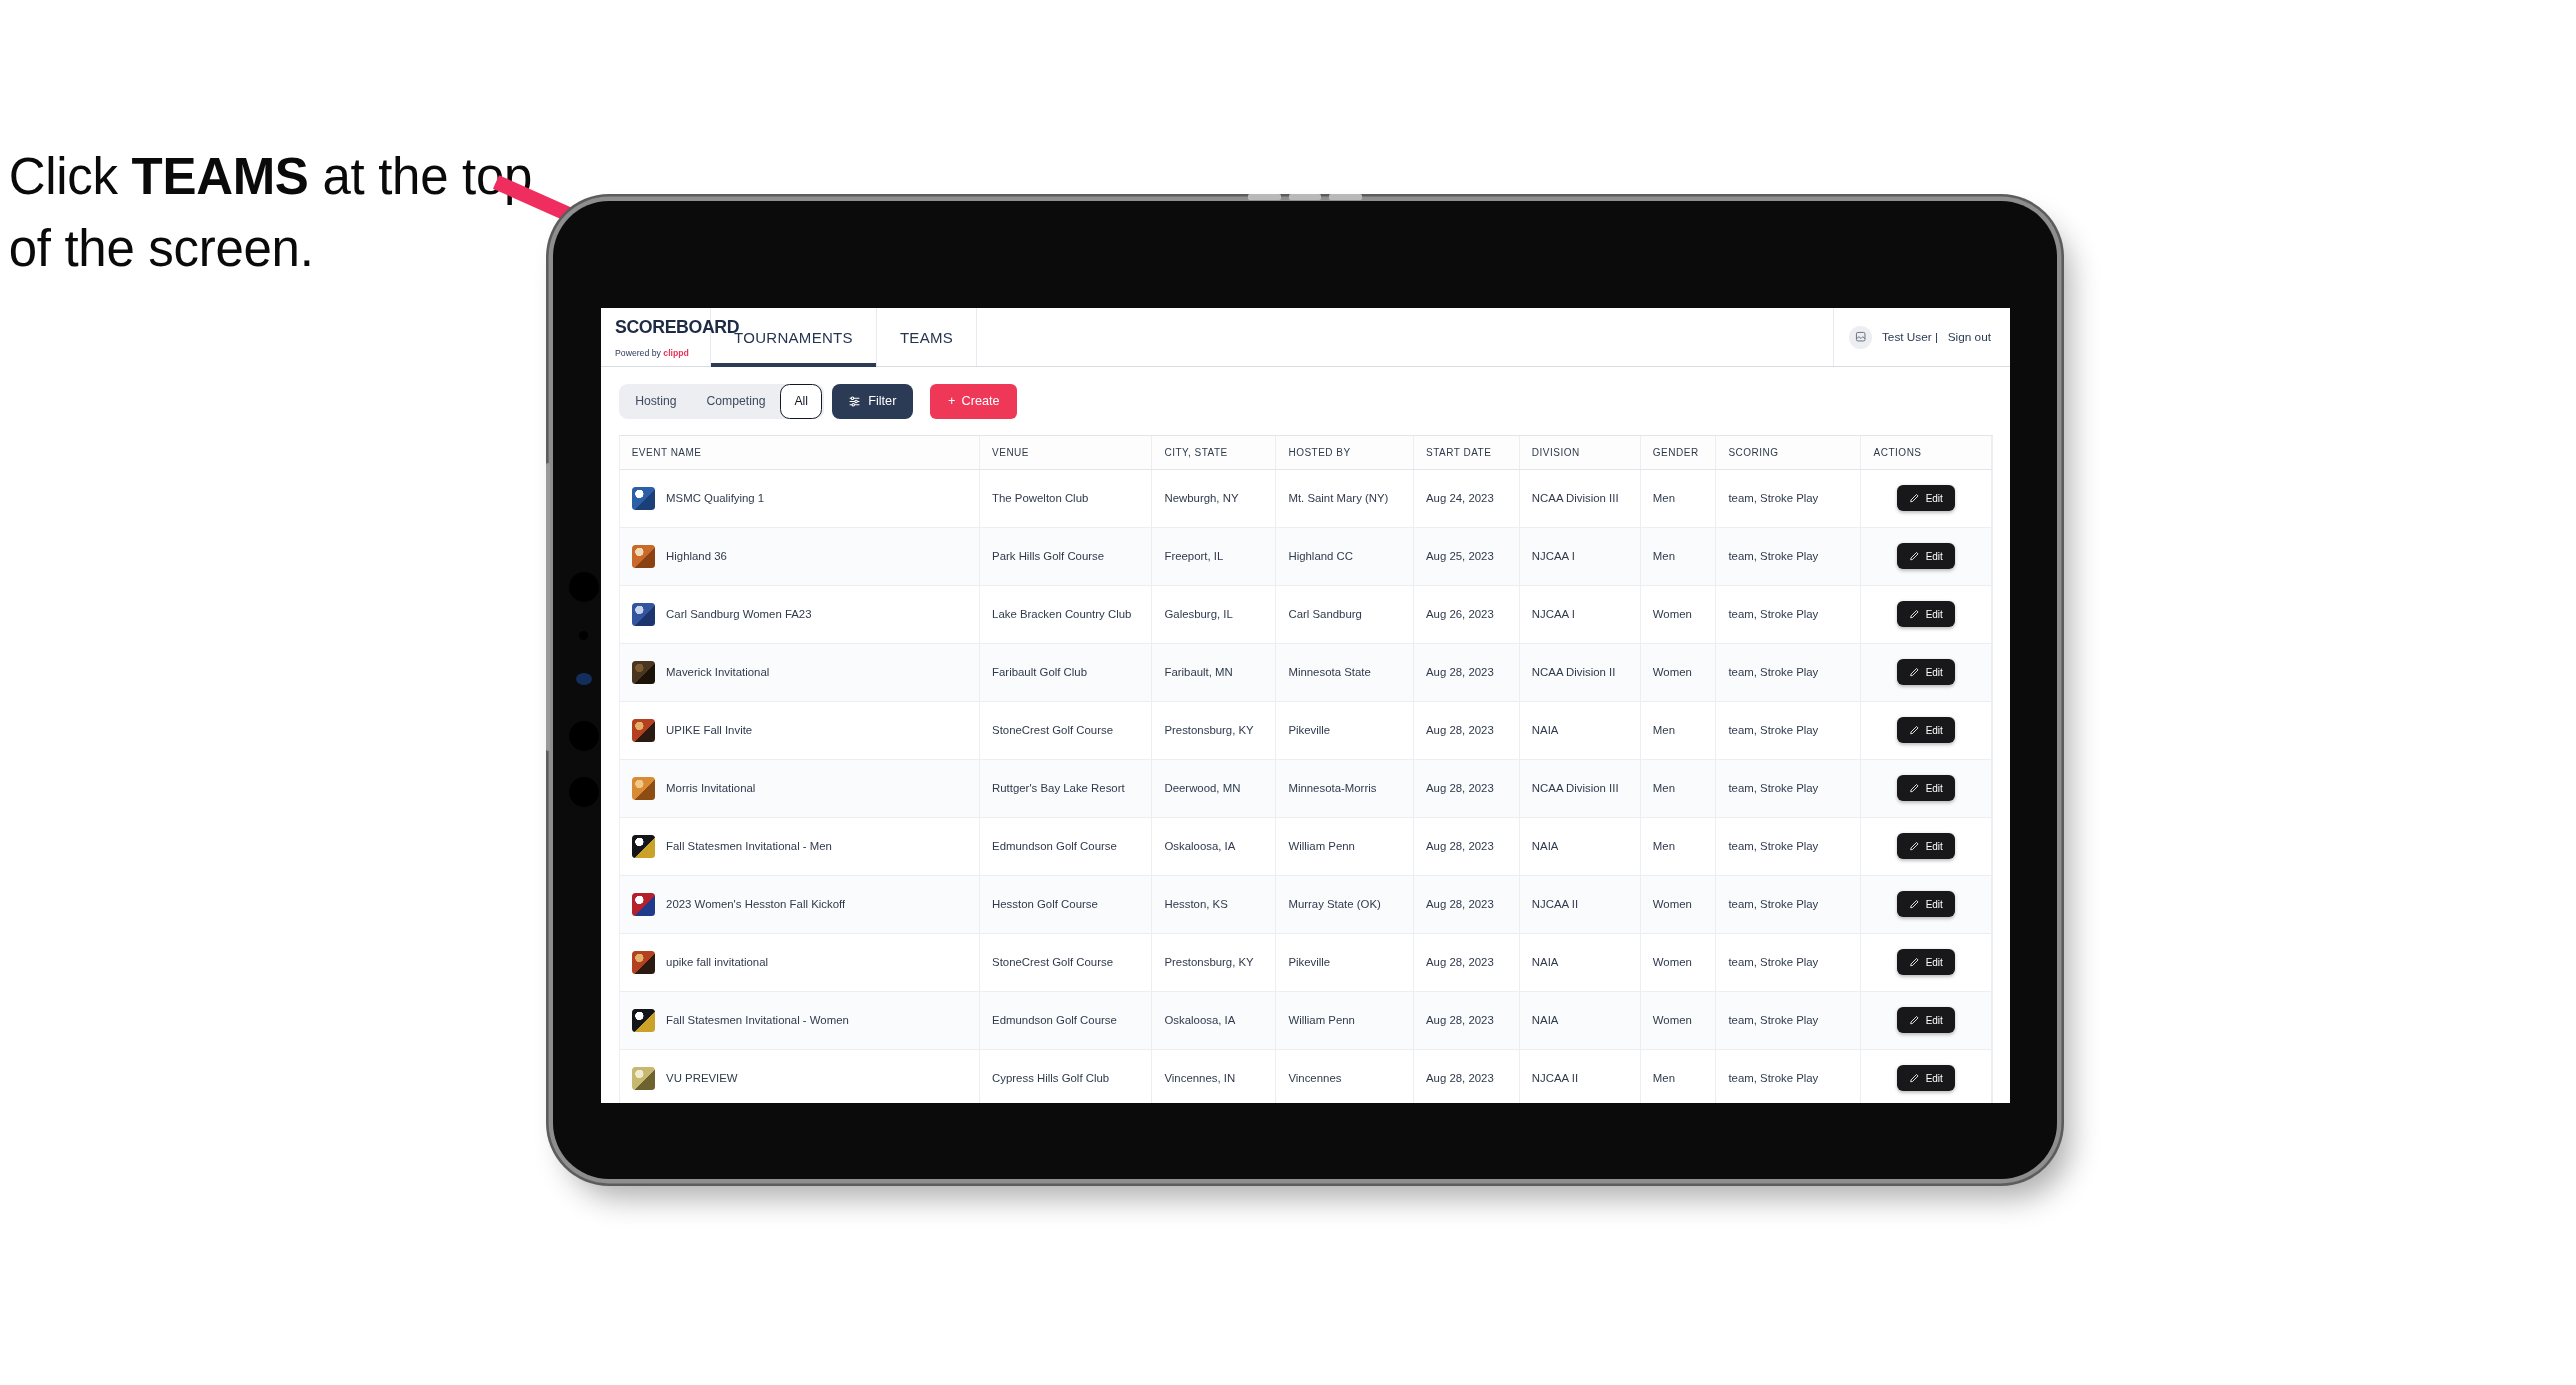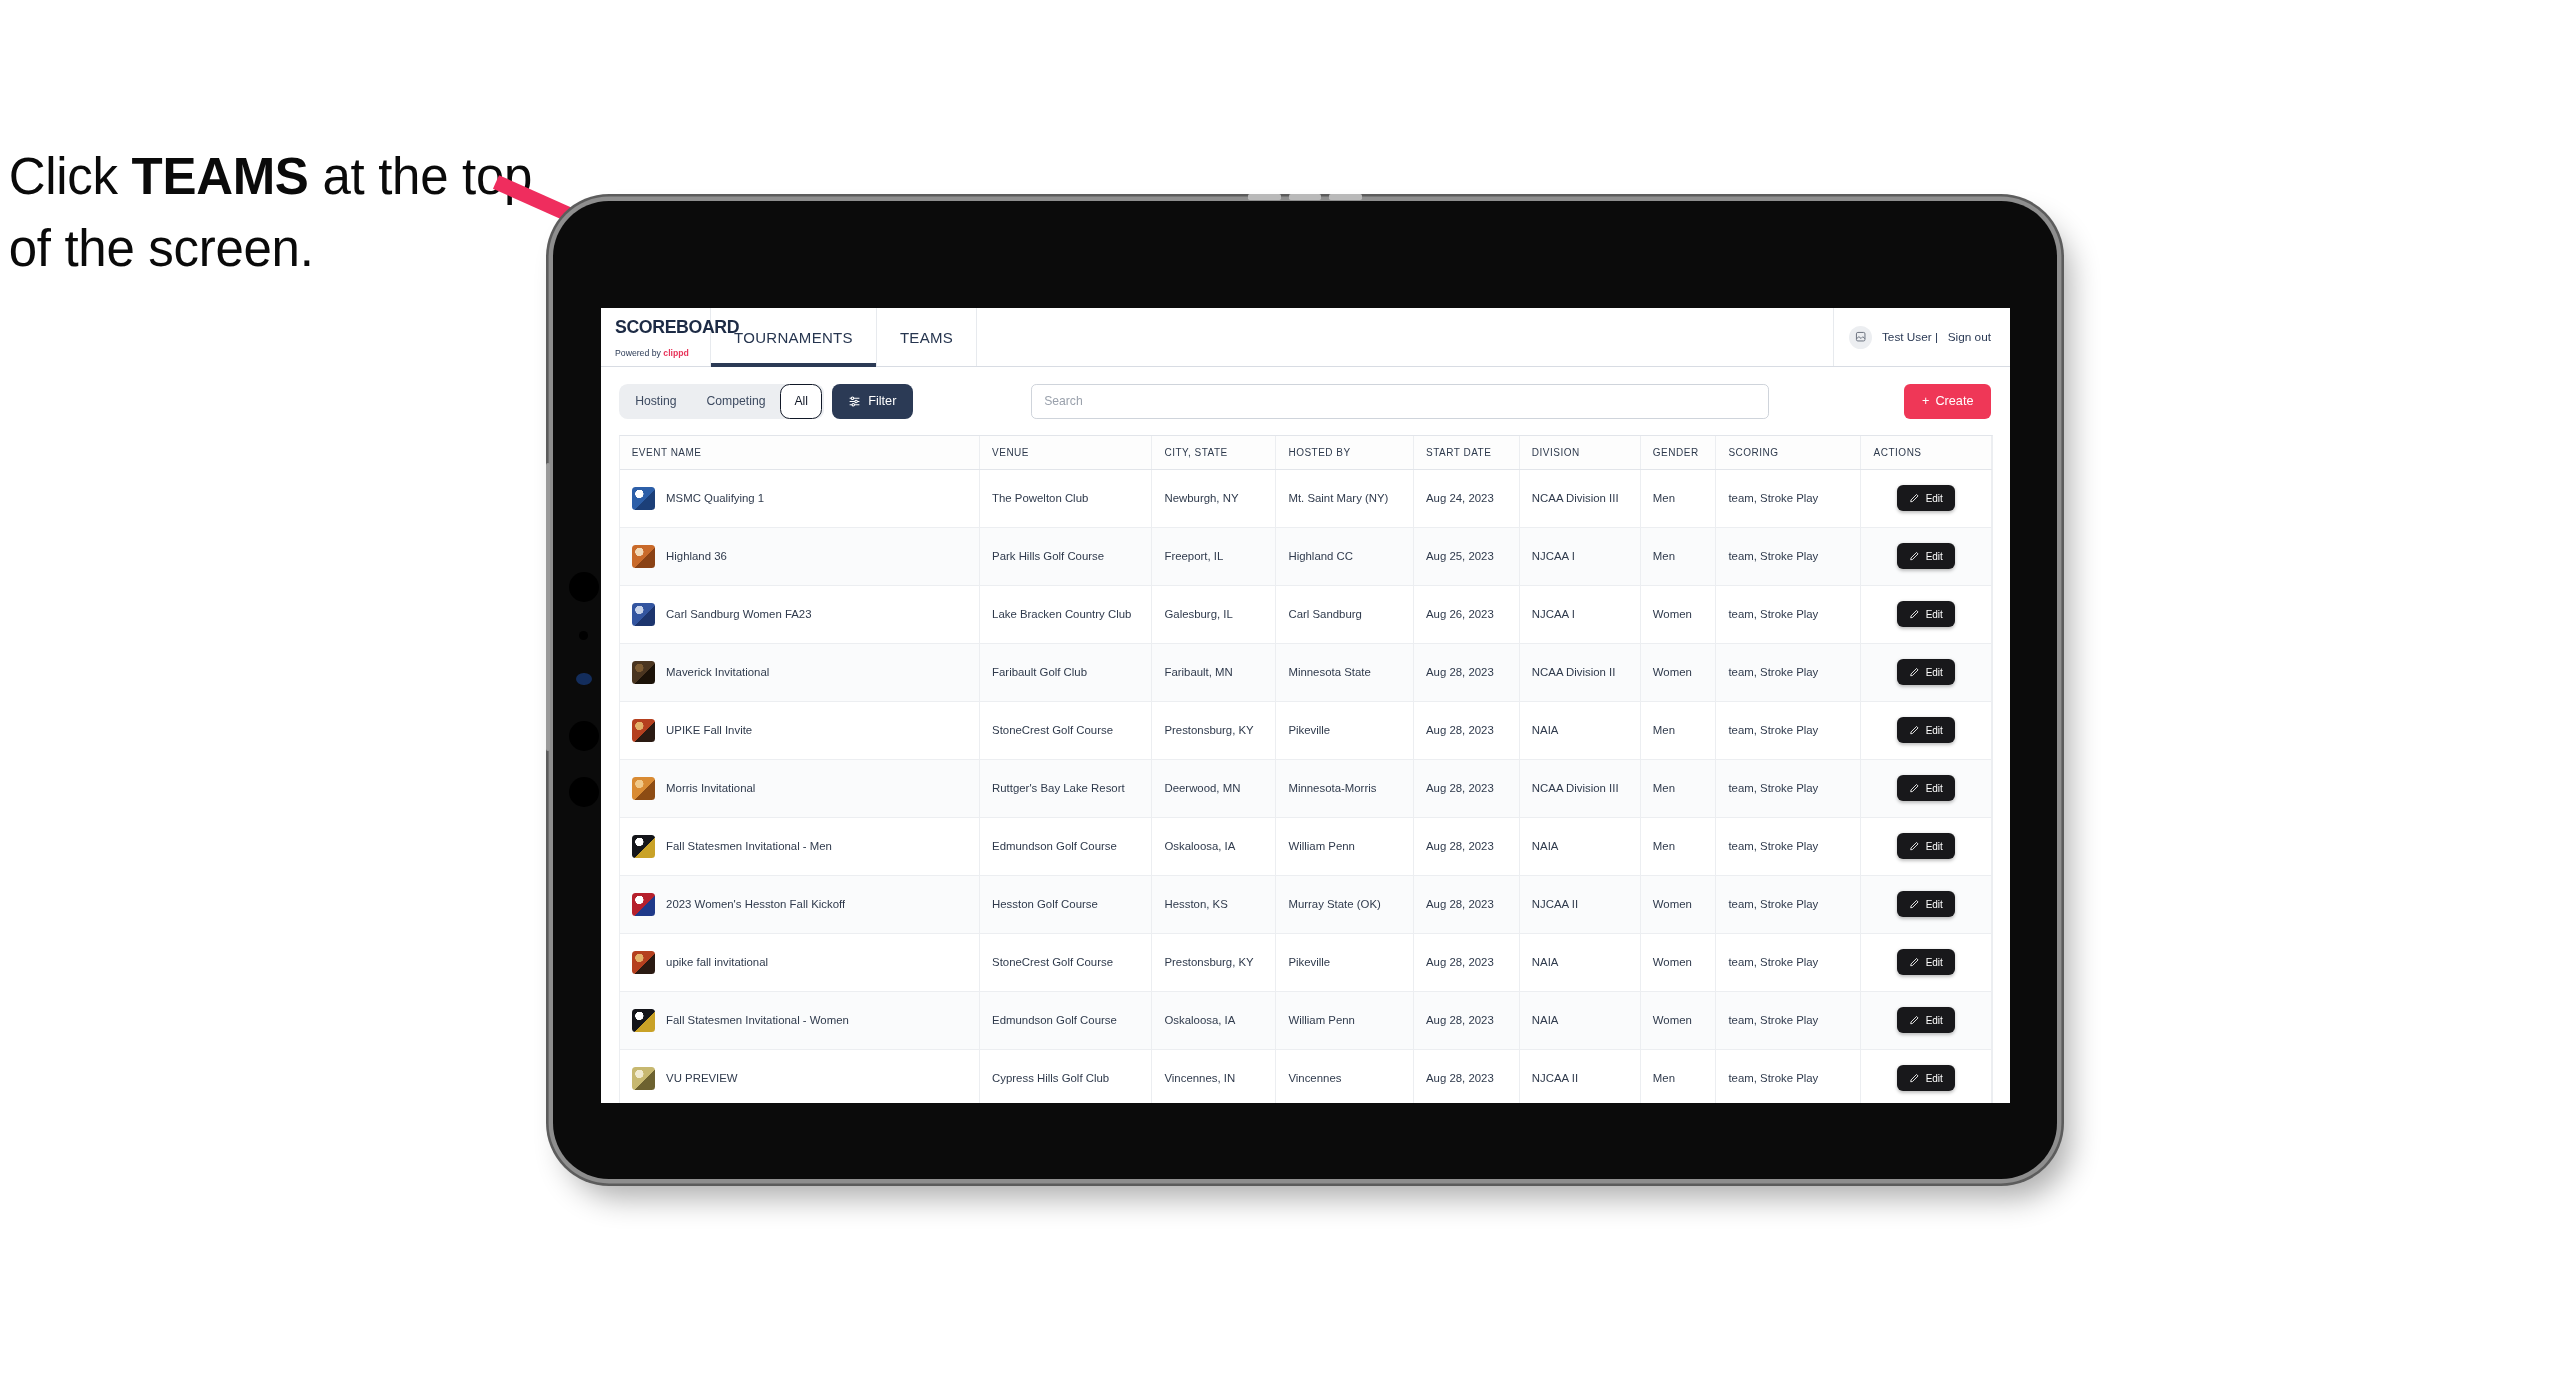--- a/index.html
+++ b/index.html
@@ -337,23 +337,20 @@
       <div id="filter-btn">
         <svg width="13" height="13" viewBox="0 0 16 16" stroke="#ffffff" stroke-width="1.3" fill="none">
           <path d="M2 4h12M2 8h12M2 12h12"></path>
           <circle cx="5.5" cy="4" r="1.5" fill="#2b3a55"></circle>
           <circle cx="10" cy="8" r="1.5" fill="#2b3a55"></circle>
           <circle cx="6.5" cy="12" r="1.5" fill="#2b3a55"></circle>
         </svg>
         <span>Filter</span>
       </div>
 
-      <div id="searchwrap">
-        <input id="search-input" type="text" placeholder="Search" style="">
-      </div>
 
       <button id="create-btn">
         <span>+</span>
         <span>Create</span>
       </button>
     </div>
 
     <div id="table-scroll">
       <table>
         <colgroup>

